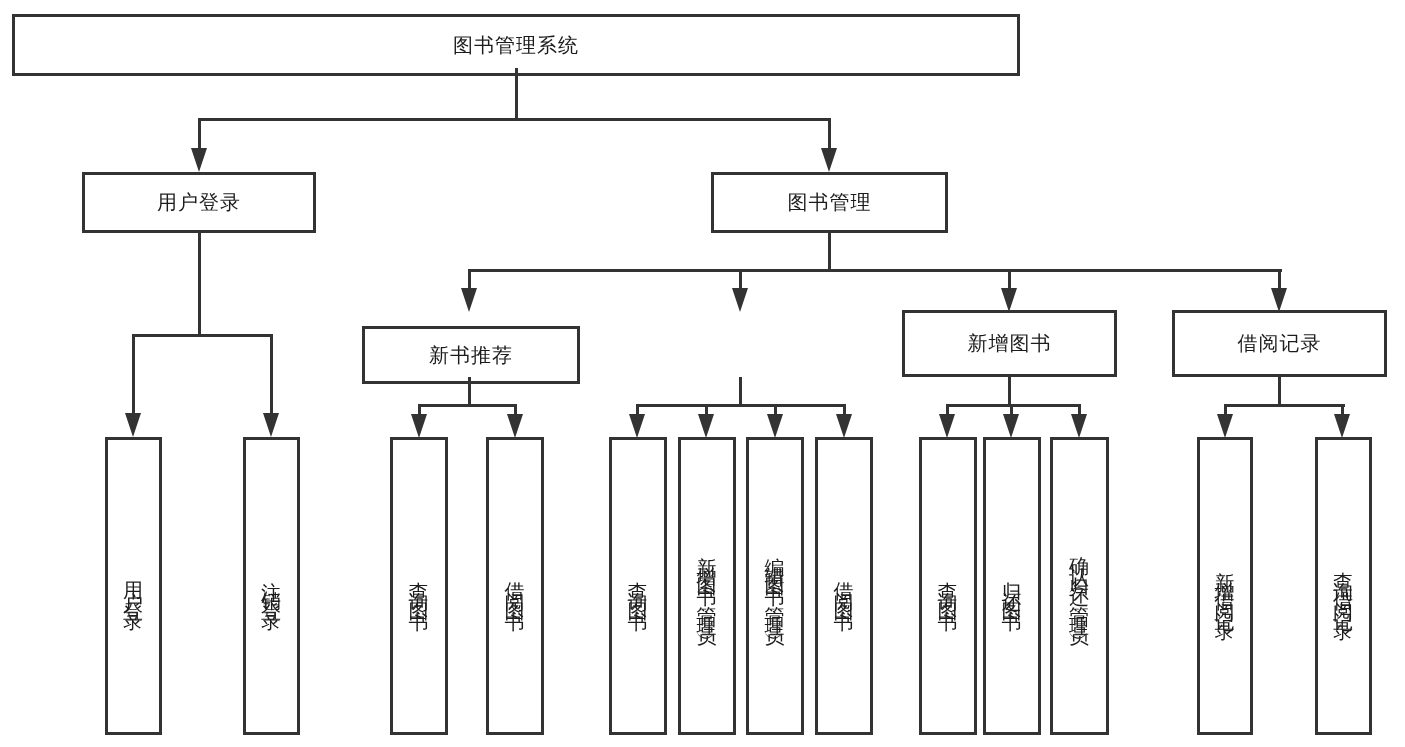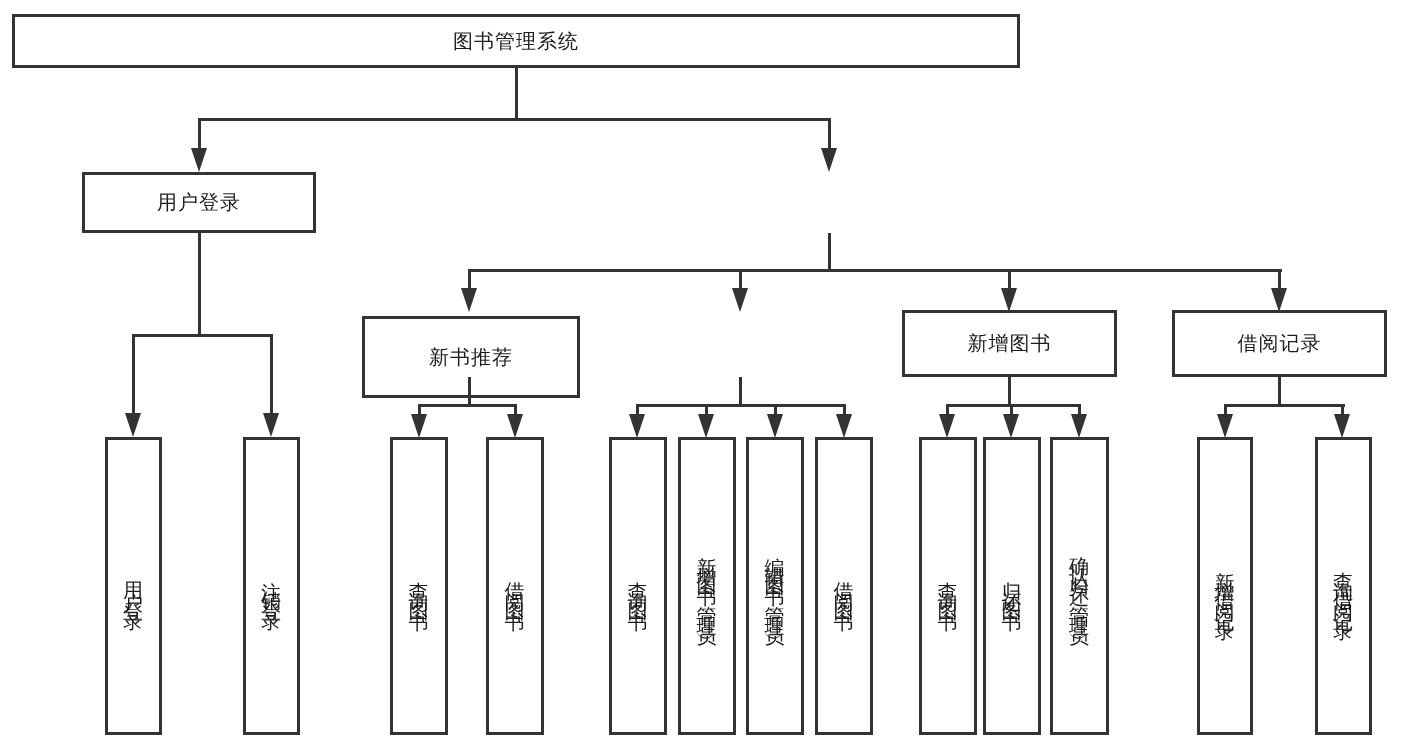--- a/index.html
+++ b/index.html
@@ -54,32 +54,33 @@
     text-shadow:1px 1px 0 rgba(255,255,255,.95),-1px -1px 0 rgba(255,255,255,.95),1px -1px 0 rgba(255,255,255,.95),-1px 1px 0 rgba(255,255,255,.95);
     white-space:nowrap;
     z-index:5;
   }
 </style>
 </head>
 <body>
 
 <div class="canvas">
 
-  <div class="box" style="left:12px;top:14px;width:1008px;height:54px">图书管理系统</div>
+  <div class="box" style="left:12px;top:14px;width:1008px;height:62px">图书管理系统</div>
 
   <div>
     <div class="ln" style="left:515px;top:68px;width:3px;height:52px"></div>
     <div class="ln" style="left:198px;top:118px;width:633px;height:3px"></div>
     <div class="ln" style="left:198px;top:118px;width:3px;height:32px"></div>
     <div class="arr" style="left:191px;top:148px"></div>
     <div class="ln" style="left:828px;top:118px;width:3px;height:32px"></div>
     <div class="arr" style="left:821px;top:148px"></div>
   </div>
 
   <div class="box" style="left:82px;top:172px;width:234px;height:61px">用户登录</div>
+  <div class="box" style="left:711px;top:172px;width:237px;height:61px">图书管理</div>
 
   <div>
     <div class="ln" style="left:198px;top:233px;width:3px;height:103px"></div>
     <div class="ln" style="left:132px;top:334px;width:141px;height:3px"></div>
     <div class="ln" style="left:132px;top:334px;width:3px;height:80px"></div>
     <div class="arr" style="left:125px;top:413px"></div>
     <div class="ln" style="left:270px;top:334px;width:3px;height:80px"></div>
     <div class="arr" style="left:263px;top:413px"></div>
   </div>
 
@@ -89,21 +90,21 @@
     <div class="ln" style="left:468px;top:269px;width:3px;height:21px"></div>
     <div class="arr" style="left:461px;top:288px"></div>
     <div class="ln" style="left:739px;top:269px;width:3px;height:21px"></div>
     <div class="arr" style="left:732px;top:288px"></div>
     <div class="ln" style="left:1008px;top:269px;width:3px;height:21px"></div>
     <div class="arr" style="left:1001px;top:288px"></div>
     <div class="ln" style="left:1278px;top:269px;width:3px;height:21px"></div>
     <div class="arr" style="left:1271px;top:288px"></div>
   </div>
 
-  <div class="box" style="left:362px;top:316px;width:218px;height:82px">新书推荐</div>
+  <div class="box" style="left:362px;top:326px;width:218px;height:58px">新书推荐</div>
   <div class="box" style="left:902px;top:310px;width:215px;height:67px">新增图书</div>
   <div class="box" style="left:1172px;top:310px;width:215px;height:67px">借阅记录</div>
 
   <div>
     <div class="ln" style="left:468px;top:377px;width:3px;height:30px"></div>
     <div class="ln" style="left:418px;top:404px;width:99px;height:3px"></div>
     <div class="ln" style="left:418px;top:404px;width:3px;height:12px"></div>
     <div class="arr" style="left:411px;top:414px"></div>
     <div class="ln" style="left:514px;top:404px;width:3px;height:12px"></div>
     <div class="arr" style="left:507px;top:414px"></div>

